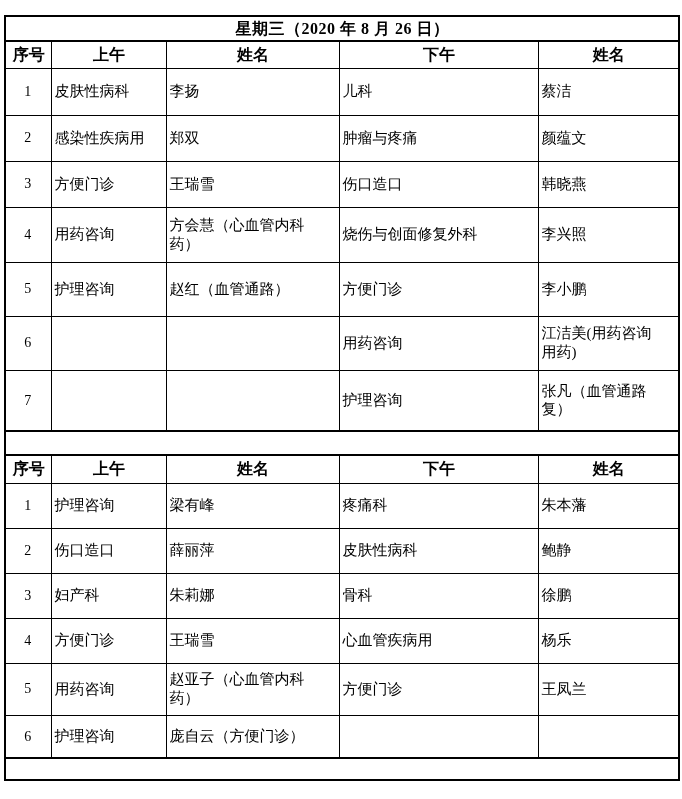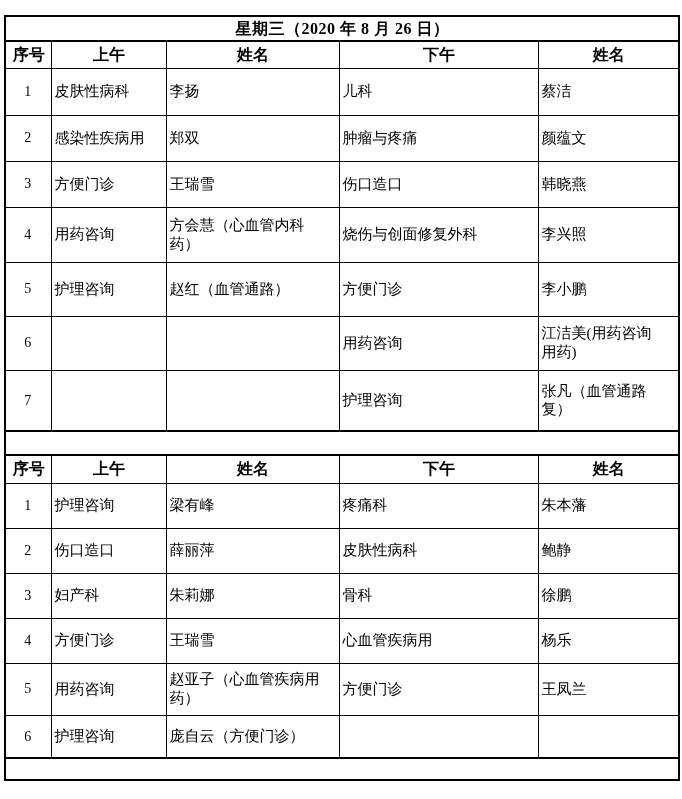--- a/index.html
+++ b/index.html
@@ -170,21 +170,21 @@
         <tr style="height: 45px;">
           <td class="seq">4</td>
           <td>方便门诊</td>
           <td>王瑞雪</td>
           <td>心血管疾病用</td>
           <td>杨乐</td>
         </tr>
         <tr style="height: 52px;">
           <td class="seq">5</td>
           <td>用药咨询</td>
-          <td>赵亚子（心血管疾病用
+          <td>赵亚子（心血管内科
 药）</td>
           <td>方便门诊</td>
           <td>王凤兰</td>
         </tr>
         <tr style="height: 43px;">
           <td class="seq">6</td>
           <td>护理咨询</td>
           <td>庞自云（方便门诊）</td>
           <td></td>
           <td></td>

